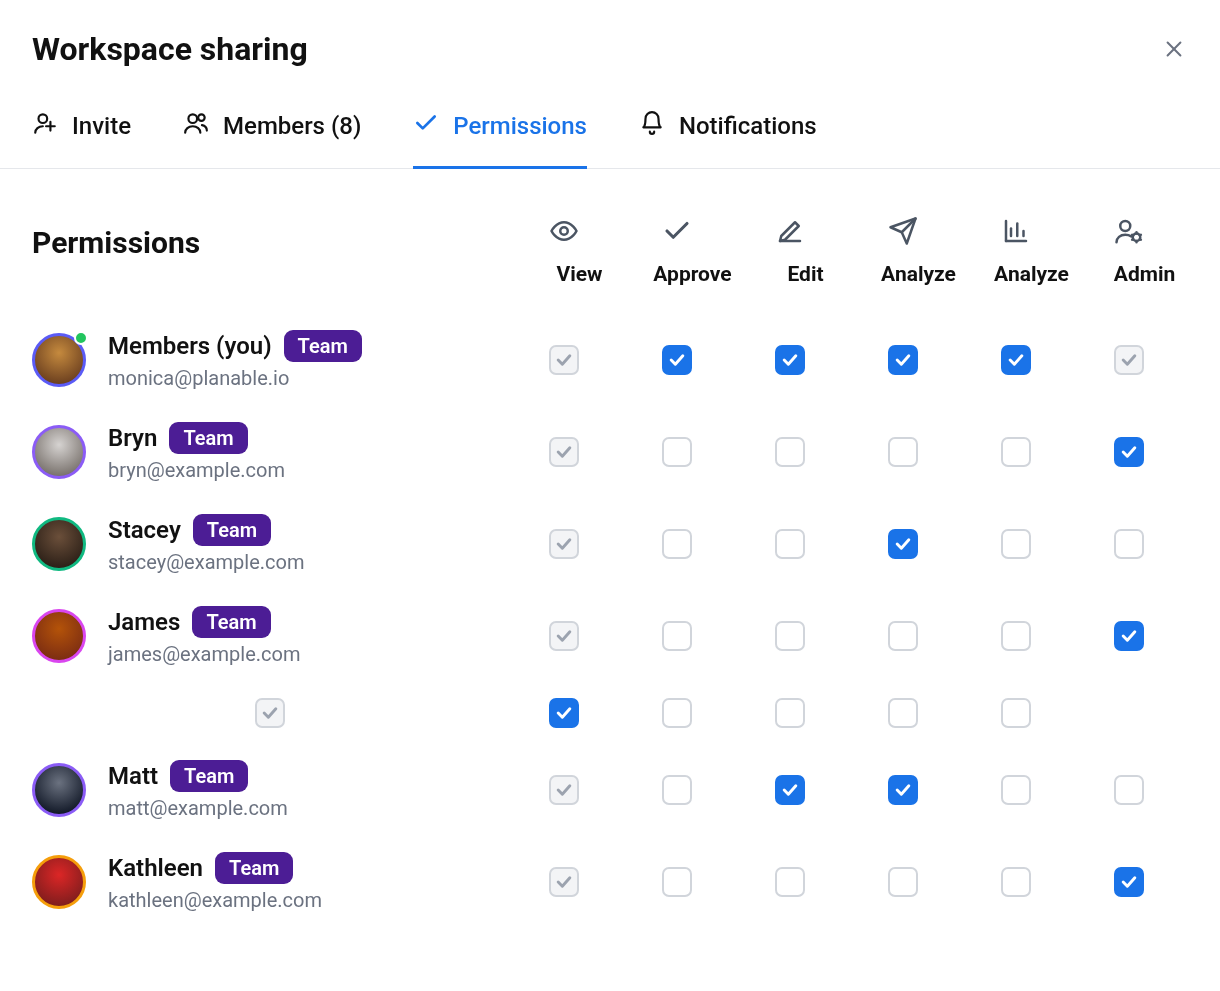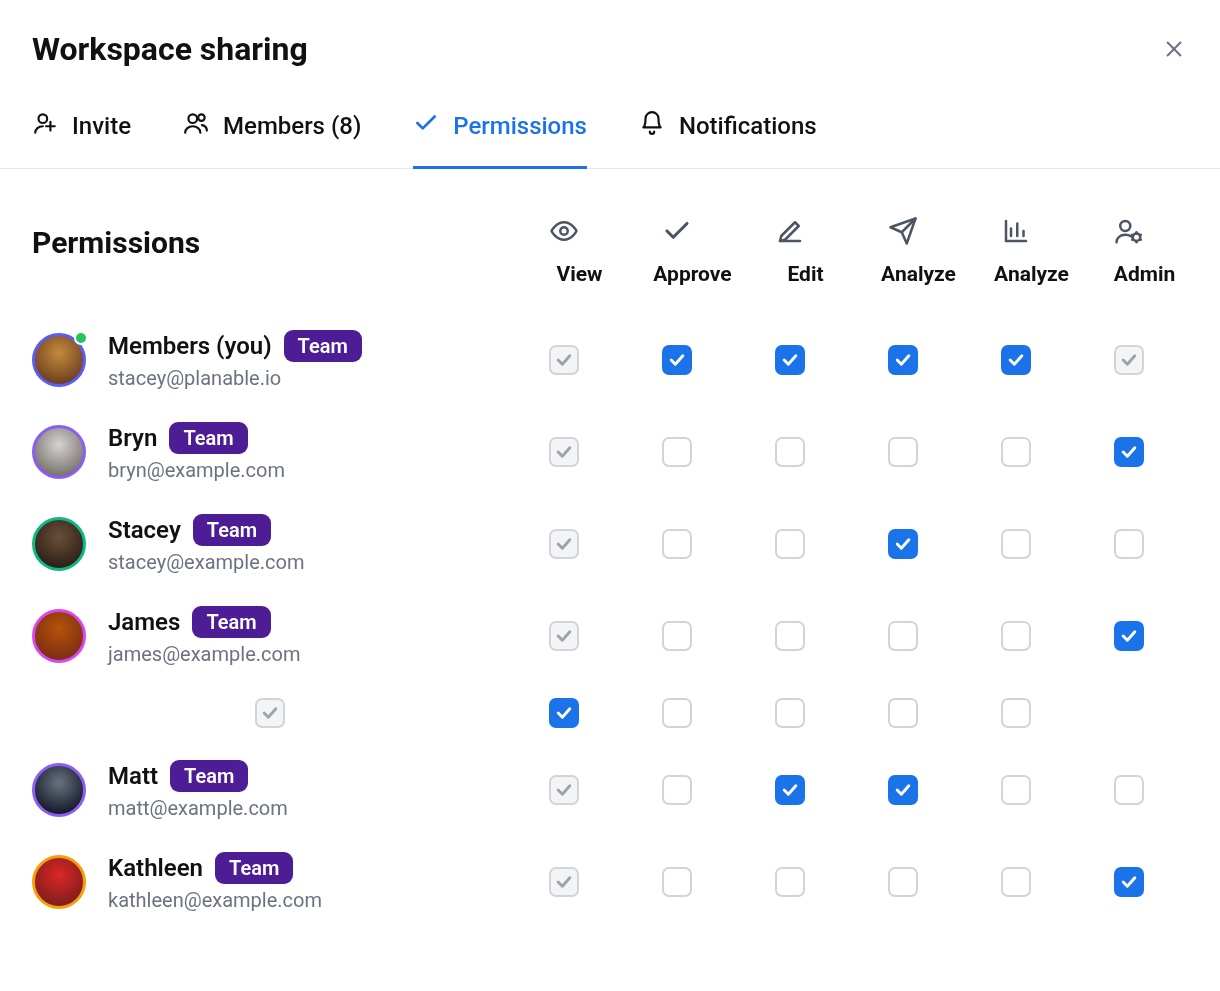--- a/index.html
+++ b/index.html
@@ -271,21 +271,21 @@
         <div class="user-cell">
           <div class="avatar-wrap">
             <div class="avatar" style="background: radial-gradient(circle at 50% 35%, rgb(197, 138, 62) 0%, rgb(107, 63, 31) 80%); border: 3px solid rgb(91, 91, 246);"></div>
             <div class="presence-dot"></div>
           </div>
           <div class="user-info">
             <div class="name-line">
               <span class="user-name">Members (you)</span>
               <span class="badge team">Team</span>
             </div>
-            <div class="user-email">stacey@planable.io</div>
+            <div class="user-email">monica@planable.io</div>
           </div>
         </div>
         <div class="cb-cell">
           <div class="cb locked">
             <svg viewBox="0 0 24 24" fill="none" stroke-width="3.5" stroke-linecap="round" stroke-linejoin="round">
               <polyline points="5 12 10 17 19 7"></polyline>
             </svg>
           </div>
         </div>
         <div class="cb-cell">

